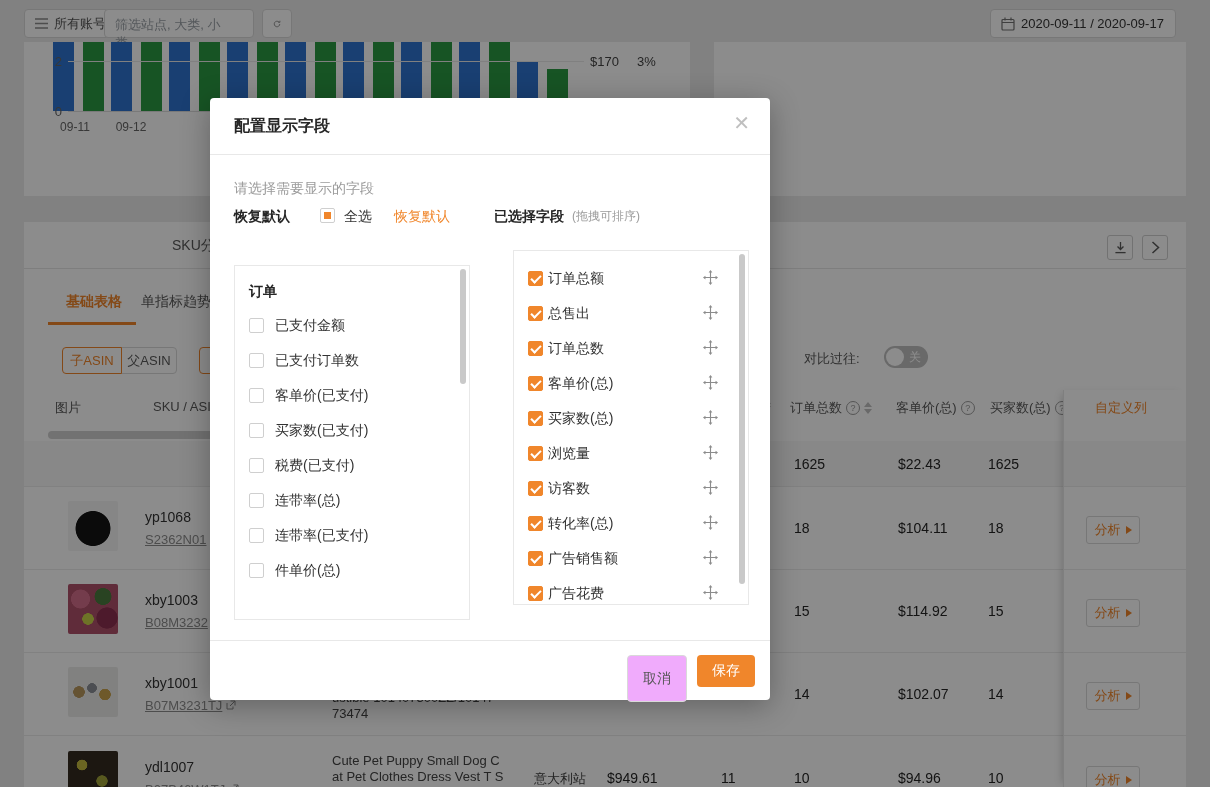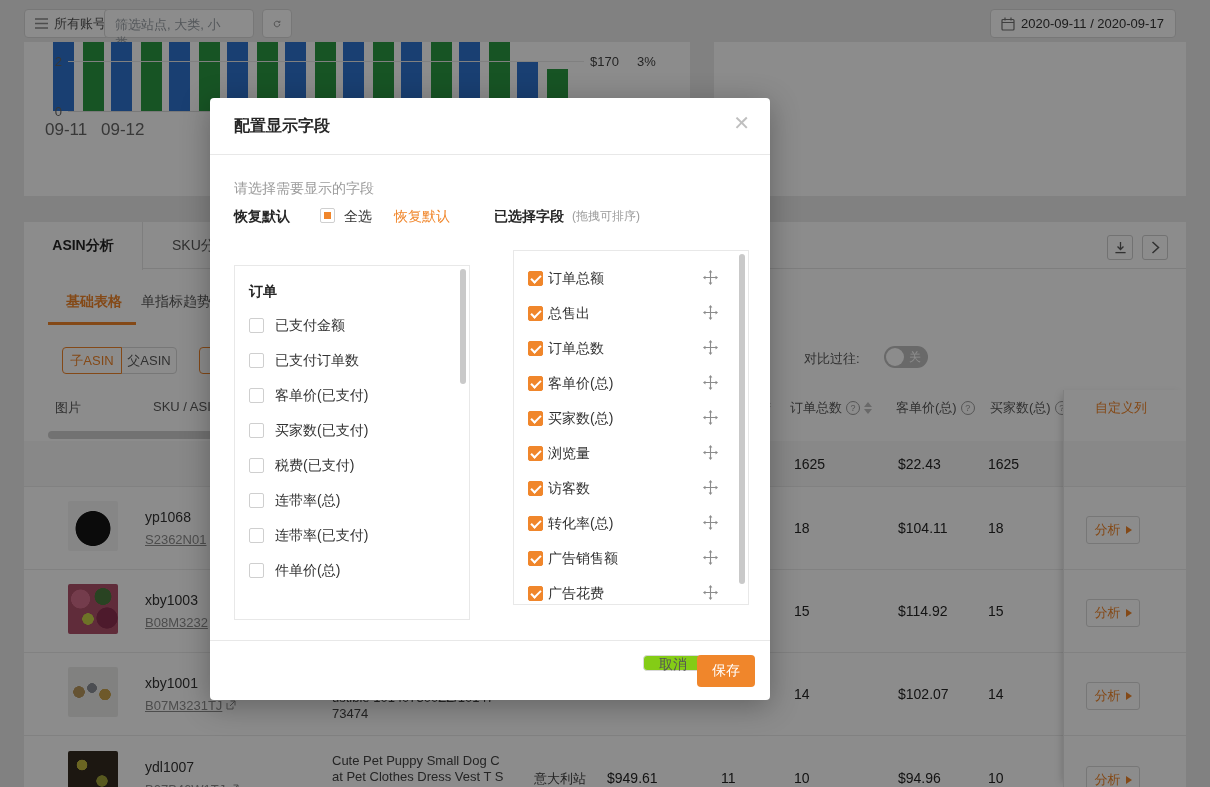--- a/index.html
+++ b/index.html
@@ -21,21 +21,21 @@
   svg.ic { display:block; }
 
   
   .chart-card  { position:absolute; left:24px; top:42px; width:666px; height:154px; background:#fff; }
   .chart-card2 { position:absolute; left:714px; top:42px; width:472px; height:154px; background:#fff; }
   .bars { position:absolute; left:0; top:0; width:666px; height:69px; }
   .bar  { position:absolute; bottom:0; width:21px; }
   .gridline { position:absolute; left:44px; width:516px; height:1px; background:#e9e9e9; }
   .ytick { position:absolute; left:14px; width:24px; text-align:right; font-size:13px; color:#666; }
   .rlabel { position:absolute; font-size:13px; color:#444; }
-  .xlabel { position:absolute; top:78px; width:60px; font-size:17px; color:#666; }
+  .xlabel { position:absolute; top:78px; width:60px; text-align:center; font-size:12px; color:#666; }
 
   
   .table-card { position:absolute; left:24px; top:222px; width:1162px; height:565px; background:#fff; overflow:hidden; }
   .tabbar { position:absolute; left:0; top:0; width:100%; height:47px; border-bottom:1px solid #e5e5e5; }
   .tab-active { position:absolute; left:0; top:0; width:119px; height:48px; background:#fff;
                 border-right:1px solid #e5e5e5; display:flex; align-items:center; justify-content:center;
                 font-weight:bold; color:#262626; cursor:pointer; }
   .tab-idle { position:absolute; left:148px; top:15px; color:#595959; cursor:pointer; }
   .iconbtn { position:absolute; top:13px; width:26px; height:25px; border:1px solid #cfcfcf; border-radius:3px;
              background:#fff; display:flex; align-items:center; justify-content:center; cursor:pointer; }
@@ -124,22 +124,22 @@
   .listbox { position:absolute; top:152px; width:236px; height:355px; border:1px solid #e8e8e8; overflow:hidden; }
   .list-available { left:24px;margin-top:15px; } .list-selected { left:303px; }
   .vthumb { position:absolute; right:3px; border-radius:3px; width:6px; background:#c9c9c9; }
   .avl-inner { padding:12px 14px 0 14px; }
   .group-label { height:30px; line-height:26px; font-weight:bold; color:#262626; }
   .field-item { height:35px; display:flex; align-items:center; gap:11px; color:#333; cursor:pointer; }
   .sel-inner { padding:10px 14px 0 14px; }
   .sel-item { height:35px; display:flex; align-items:center; gap:5px; color:#333; }
   .sel-item .move { margin-left:auto; margin-right:16px; cursor:move; }
   .m-footer { position:absolute; left:0; bottom:0; width:100%; height:60px; border-top:1px solid #e8e8e8; }
-  .btn-cancel { position:absolute; left:417px; top:14px; width:60px; height:16px; background:#84cc16;
-                border:1px solid #d9d9d9; border-radius:4px; font-size:14px; color:#555; cursor:pointer;margin-left:16px; }
+  .btn-cancel { position:absolute; left:417px; top:14px; width:60px; height:47px; background:#f0abfc;
+                border:1px solid #d9d9d9; border-radius:4px; font-size:14px; color:#555; cursor:pointer; }
   .btn-save { position:absolute; left:487px; top:14px; width:58px; height:32px; background:#f0862b; border:none;
               border-radius:4px; font-size:14px; color:#fff; cursor:pointer; }
 </style>
 </head>
 <body>
 
 <div class="page">
 
   <div class="toolbar-btn btn-accounts">
     <svg class="ic" width="13" height="11" viewBox="0 0 13 11">
@@ -199,21 +199,20 @@
     <div class="ytick" style="top:62px">0</div>
     <div class="rlabel" style="left:566px; top:12px">$170</div>
     <div class="rlabel" style="left:613px; top:12px">3%</div>
     <div class="xlabel" style="left:21px">09-11</div>
     <div class="xlabel" style="left:77px">09-12</div>
   </div>
   <div class="chart-card2"></div>
 
   <div class="table-card">
     <div class="tabbar"></div>
-    <div class="tab-active">ASIN分析</div>
     <div class="tab-idle">SKU分析</div>
     <div class="iconbtn btn-download">
       <svg class="ic" width="13" height="13" viewBox="0 0 14 14">
           <path d="M7 1v8M3.8 6l3.2 3.2L10.2 6" fill="none" stroke="#595959" stroke-width="1.4"></path>
           <path d="M1.5 12.5h11" stroke="#595959" stroke-width="1.4"></path>
         </svg>
     </div>
     <div class="iconbtn btn-expand">
       <svg class="ic" width="9" height="13" viewBox="0 0 9 13">
           <path d="M1.5 1l6 5.5-6 5.5" fill="none" stroke="#595959" stroke-width="1.5"></path>

